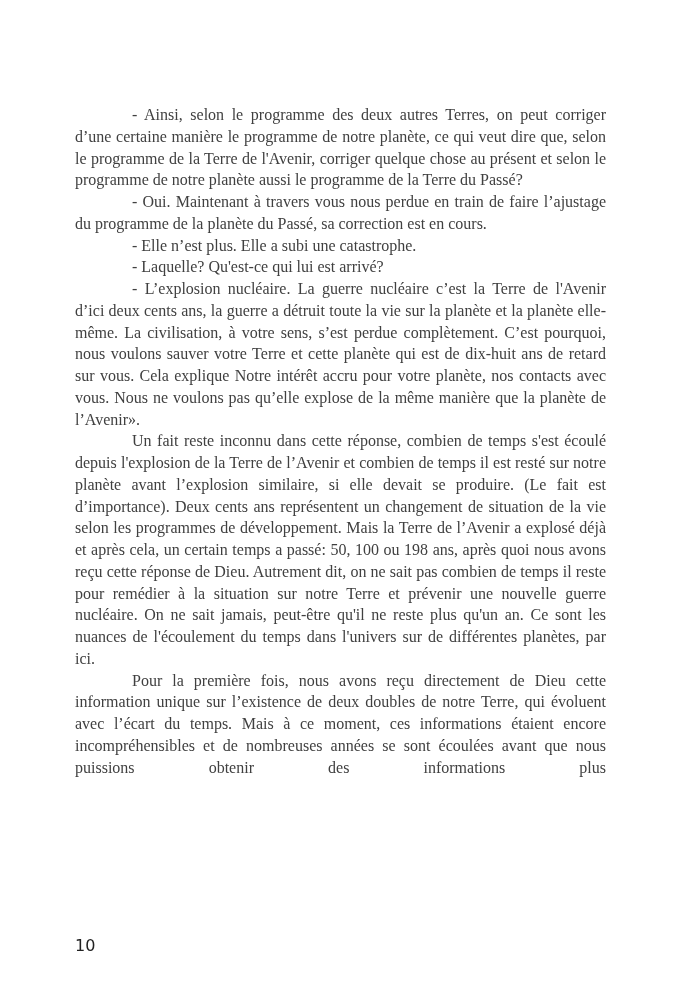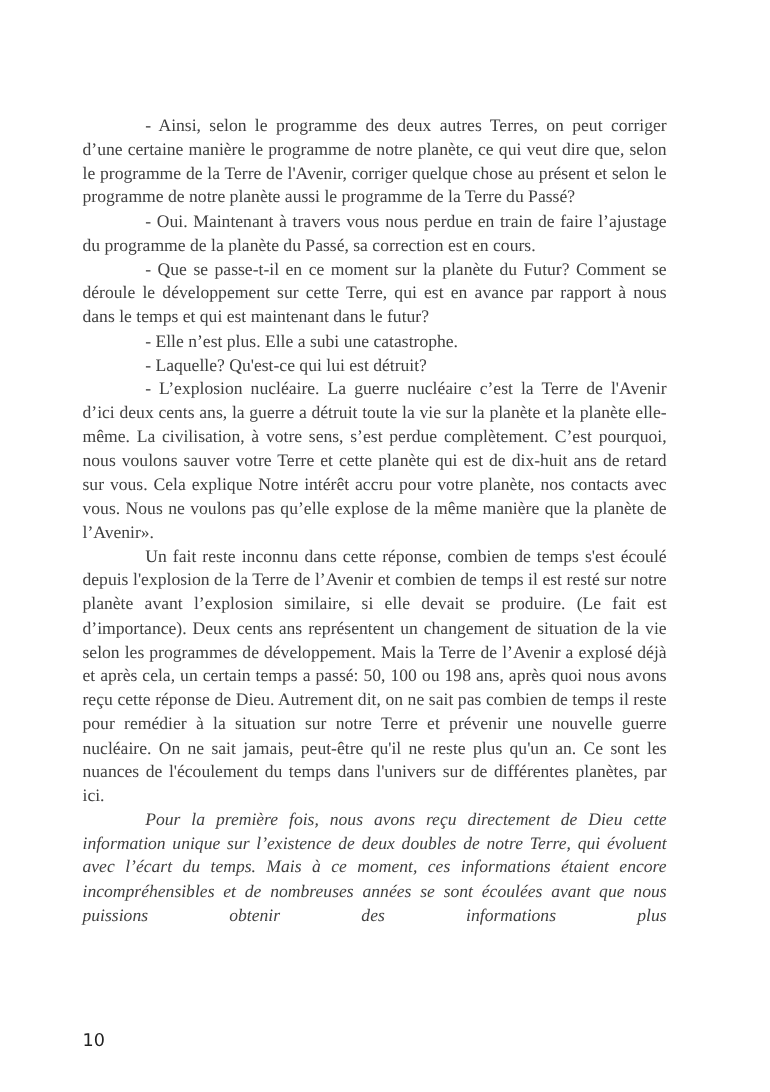--- a/index.html
+++ b/index.html
@@ -17,21 +17,20 @@
     font-family: "DejaVu Sans", sans-serif; font-size: 16px; color: #222;
   }
 </style>
 </head>
 <body>
 
 <div class="page">
   <div class="text-block">
     <p class="indent">- Ainsi, selon le programme des deux autres Terres, on peut corriger d’une certaine manière le programme de notre planète, ce qui veut dire que, selon le programme de la Terre de l'Avenir, corriger quelque chose au présent et selon le programme de notre planète aussi le programme de la Terre du Passé?</p>
     <p class="indent">- Oui. Maintenant à travers vous nous perdue en train de faire l’ajustage du programme de la planète du Passé, sa correction est en cours.</p>
-    <p class="indent">- Que se passe-t-il en ce moment sur la planète du Futur? Comment se déroule le développement sur cette Terre, qui est en avance par rapport à nous dans le temps et qui est maintenant dans le futur?</p>
     <p class="indent">- Elle n’est plus. Elle a subi une catastrophe.</p>
-    <p class="indent">- Laquelle? Qu'est-ce qui lui est détruit?</p>
+    <p class="indent">- Laquelle? Qu'est-ce qui lui est arrivé?</p>
     <p class="indent">- L’explosion nucléaire. La guerre nucléaire c’est la Terre de l'Avenir d’ici deux cents ans, la guerre a détruit toute la vie sur la planète et la planète elle-même. La civilisation, à votre sens, s’est perdue complètement. C’est pourquoi, nous voulons sauver votre Terre et cette planète qui est de dix-huit ans de retard sur vous. Cela explique Notre intérêt accru pour votre planète, nos contacts avec vous. Nous ne voulons pas qu’elle explose de la même manière que la planète de l’Avenir».</p>
     <p class="indent">Un fait reste inconnu dans cette réponse, combien de temps s'est écoulé depuis l'explosion de la Terre de l’Avenir et combien de temps il est resté sur notre planète avant l’explosion similaire, si elle devait se produire. (Le fait est d’importance). Deux cents ans représentent un changement de situation de la vie selon les programmes de développement. Mais la Terre de l’Avenir a explosé déjà et après cela, un certain temps a passé: 50, 100 ou 198 ans, après quoi nous avons reçu cette réponse de Dieu. Autrement dit, on ne sait pas combien de temps il reste pour remédier à la situation sur notre Terre et prévenir une nouvelle guerre nucléaire. On ne sait jamais, peut-être qu'il ne reste plus qu'un an. Ce sont les nuances de l'écoulement du temps dans l'univers sur de différentes planètes, par ici.</p>
-    <p class="indent" style="text-align-last: justify; font-style: italic;">Pour la première fois, nous avons reçu directement de Dieu cette information unique sur l’existence de deux doubles de notre Terre, qui évoluent avec l’écart du temps. Mais à ce moment, ces informations étaient encore incompréhensibles et de nombreuses années se sont écoulées avant que nous puissions obtenir des informations plus</p>
+    <p class="indent" style="text-align-last: justify;">Pour la première fois, nous avons reçu directement de Dieu cette information unique sur l’existence de deux doubles de notre Terre, qui évoluent avec l’écart du temps. Mais à ce moment, ces informations étaient encore incompréhensibles et de nombreuses années se sont écoulées avant que nous puissions obtenir des informations plus</p>
   </div>
   <div class="page-number">10</div>
 </div>
 
 </body></html>

